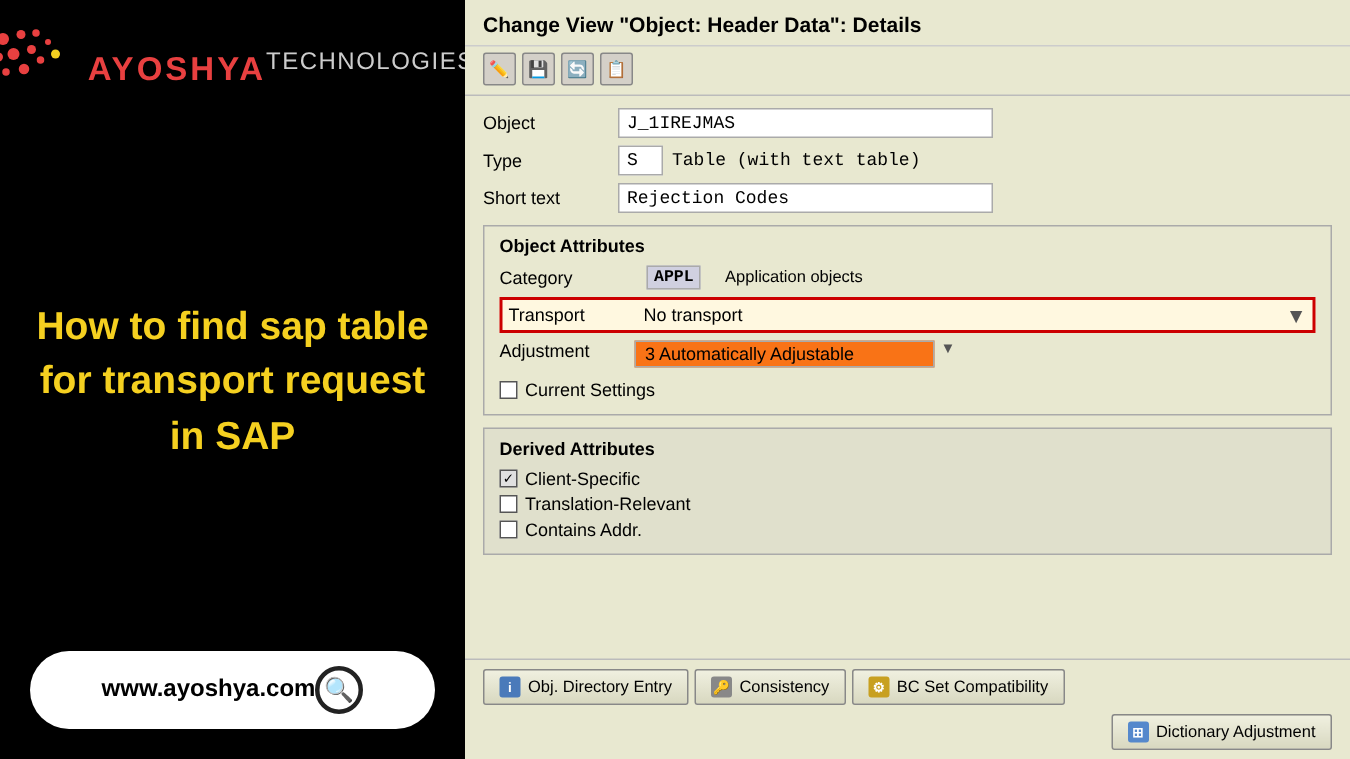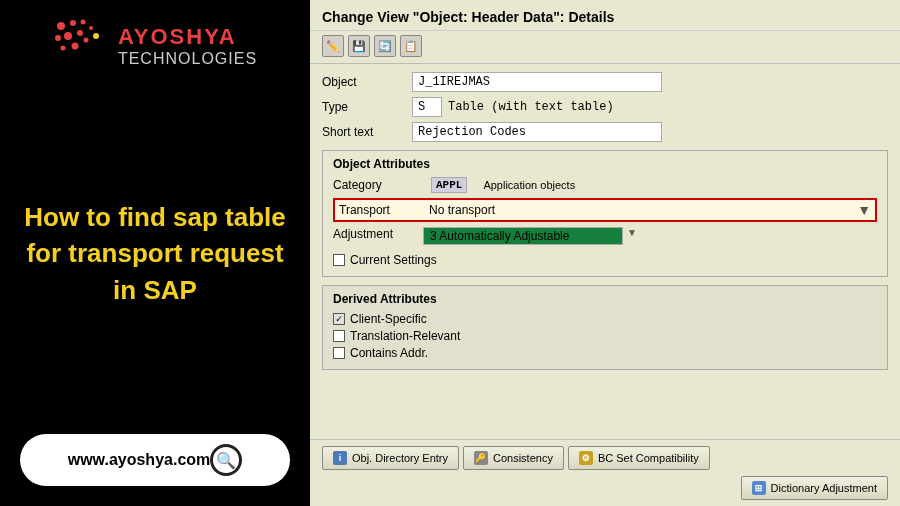--- a/index.html
+++ b/index.html
@@ -30,21 +30,21 @@
       gap: 10px;
     }
 
     .logo-icon {
       width: 55px;
       height: 55px;
     }
 
     .logo-text {
       display: flex;
-      flex-direction: column;
+      flex-direction: row;
       color: #fff;
     }
 
     .logo-ayoshya {
       font-size: 22px;
       font-weight: bold;
       color: #e84040;
       letter-spacing: 2px;
     }
 
@@ -408,21 +408,21 @@
       </div>
 
       <div class="transport-row">
         <span class="transport-label">Transport</span>
         <span class="transport-value">No transport</span>
         <span class="transport-arrow">▼</span>
       </div>
 
       <div class="adjustment-row">
         <span class="field-label">Adjustment</span>
-        <span style="font-size:12px;background:#15803d;border:1px solid #aaa;padding:1px 6px;min-width:200px;">3 Automatically Adjustable</span>
+        <span style="font-size:12px;background:#f97316;border:1px solid #aaa;padding:1px 6px;min-width:200px;">3 Automatically Adjustable</span>
         <span class="dropdown-arrow">▼</span>
       </div>
 
       <div class="checkbox-row">
         <div class="checkbox"></div>
         <span class="checkbox-label">Current Settings</span>
       </div>
     </div>
 
     <div class="derived-section">

